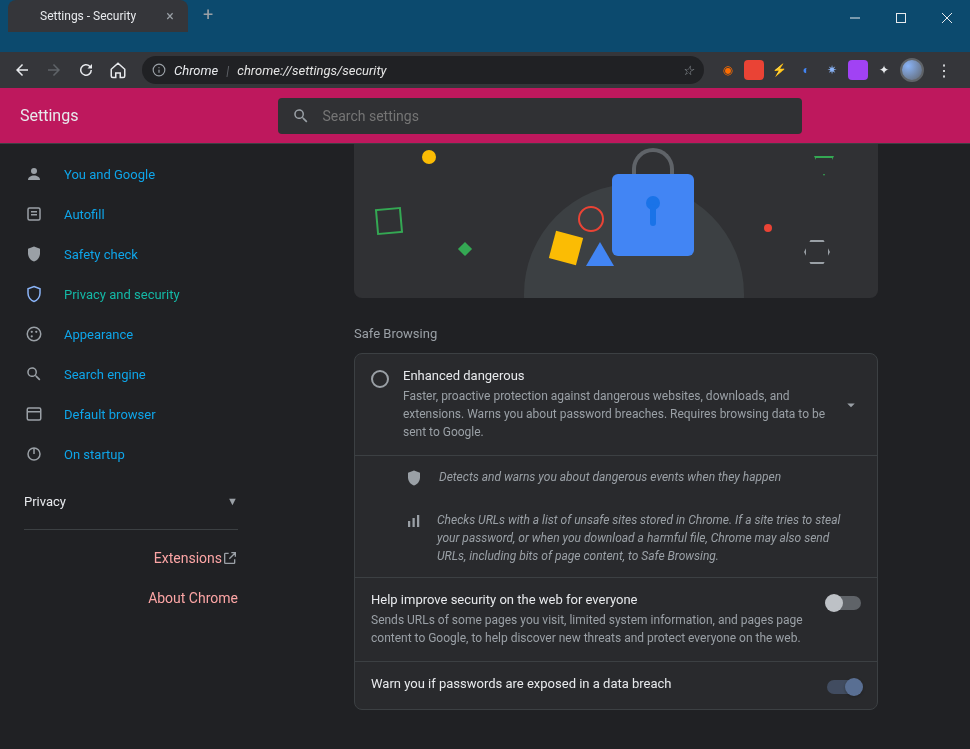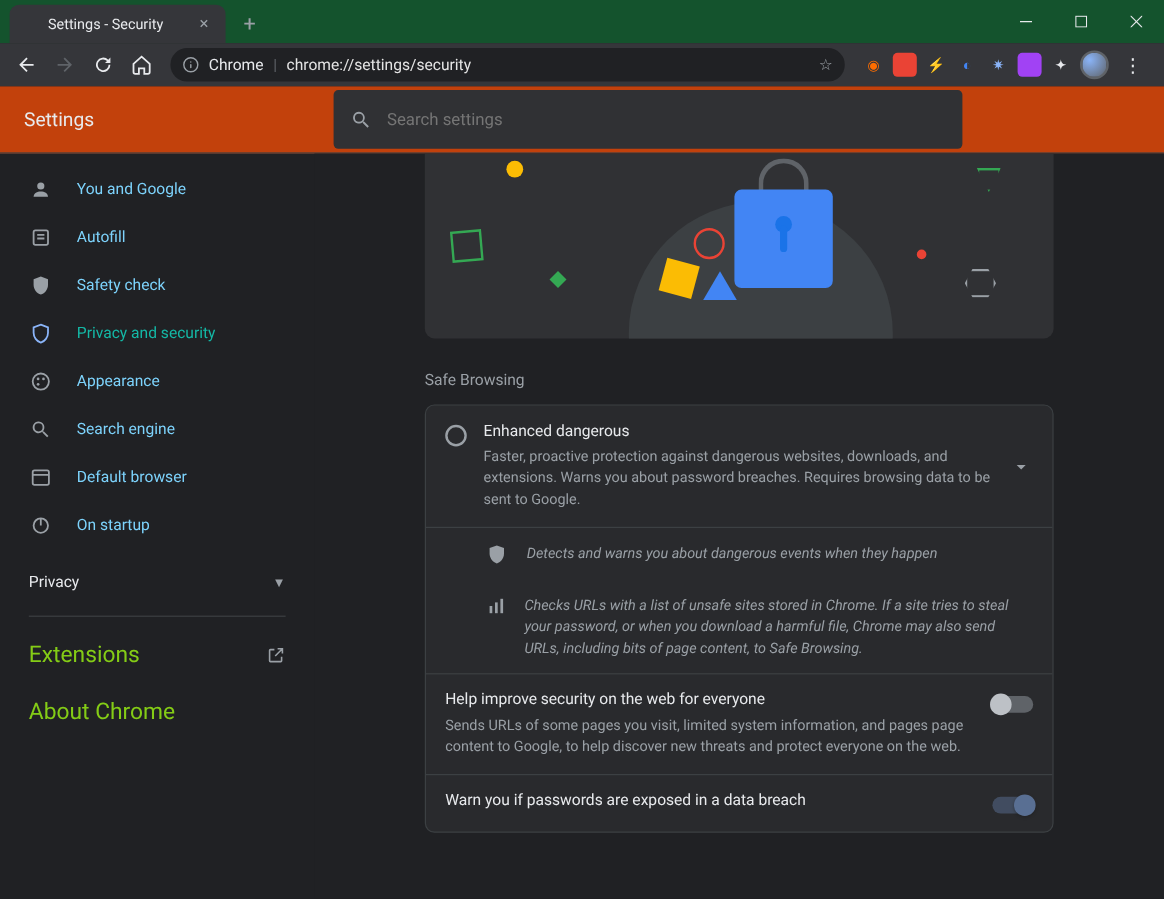--- a/index.html
+++ b/index.html
@@ -1,54 +1,54 @@
 <!DOCTYPE html>
 <html><head>
 <meta charset="utf-8">
 <style>
 * { margin: 0; padding: 0; box-sizing: border-box; font-family: "Segoe UI", Roboto, Arial, sans-serif; }
 body { background: #202124; color: #e8eaed; width: 970px; height: 749px; overflow: hidden; }
 
 
-.titlebar { height: 36px; background: #14532d; display: flex; align-items: flex-end; padding-left: 8px; }
+.titlebar { height: 52px; background: #0c4a6e; display: flex; align-items: flex-start; padding-left: 8px; }
 .tab { display: flex; align-items: center; background: #35363a; height: 32px; border-radius: 8px 8px 0 0; padding: 0 10px; min-width: 180px; gap: 8px; font-size: 12px; color: #e8eaed; }
 .tab-title { flex: 1; white-space: nowrap; overflow: hidden; }
 .tab-close { width: 16px; height: 16px; display:flex; align-items:center; justify-content:center; color:#9aa0a6; border-radius:50%; font-size:14px;}
 .newtab { width: 28px; height: 28px; display:flex; align-items:center; justify-content:center; color:#9aa0a6; margin-left:6px; margin-bottom:2px; font-size:18px;}
 .win-controls { margin-left:auto; display:flex; height:36px;}
 .win-btn { width:46px; display:flex; align-items:center; justify-content:center; color:#e8eaed; }
 
 
 .toolbar { height: 36px; background: #35363a; display:flex; align-items:center; padding: 0 8px; gap:4px; }
 .tbtn { width:28px; height:28px; display:flex; align-items:center; justify-content:center; border-radius:50%; color:#9aa0a6; }
 .tbtn.enabled { color:#e8eaed; }
-.omnibox { flex:1; height:28px; background:#202124; border-radius:14px; display:flex; align-items:center; padding:0 10px; gap:8px; color:#9aa0a6; font-size:13px; margin:0 6px;}
+.omnibox { flex:1; height:28px; background:#202124; border-radius:14px; display:flex; align-items:center; padding:0 10px; gap:8px; color:#9aa0a6; font-size:13px; margin:0 6px;font-style:italic;}
 .omni-chrome { color:#e8eaed; font-size:13px; }
 .omni-url { color:#e5e5e5; }
 .omni-star { margin-left:auto; color:#9aa0a6; }
 .ext-icons { display:flex; gap:6px; align-items:center; padding:0 4px;}
 .ext { width:20px; height:20px; border-radius:4px; display:flex; align-items:center; justify-content:center; font-size:12px;}
 .avatar { width:24px; height:24px; border-radius:50%; background: radial-gradient(circle at 30% 30%, #8ab4f8, #5f6368); border:2px solid #5f6368;}
 
 
-.settings-hdr { height: 56px; display:flex; align-items:center; padding:0 20px; background:#c2410c; border-bottom:1px solid #3c4043;}
+.settings-hdr { height: 56px; display:flex; align-items:center; padding:0 20px; background:#be185d; border-bottom:1px solid #3c4043;}
 .settings-title { font-size:16px; color:#e8eaed; }
-.search-wrap { margin-left:200px; flex:0 0 524px; height:49px; background:#303134; border-radius:4px; display:flex; align-items:center; padding:0 14px; gap:12px; color:#9aa0a6;}
+.search-wrap { margin-left:200px; flex:0 0 524px; height:36px; background:#303134; border-radius:4px; display:flex; align-items:center; padding:0 14px; gap:12px; color:#9aa0a6;}
 .search-wrap input { background:transparent; border:none; outline:none; color:#e8eaed; font-size:14px; flex:1;}
 
 
 .body { display:flex; height: calc(749px - 36px - 36px - 56px); }
 .sidebar { width:262px; padding:10px 8px; overflow:auto;}
-.side-item { display:flex; align-items:center; gap:20px; height:40px; padding:0 16px; border-radius:0 20px 20px 0; font-size:13px; color:#7dd3fc; }
+.side-item { display:flex; align-items:center; gap:20px; height:40px; padding:0 16px; border-radius:0 20px 20px 0; font-size:13px; color:#0ea5e9; }
 .side-item .sicon { width:20px; display:flex; justify-content:center; color:#9aa0a6;}
 .side-item.active { color:#14b8a6; }
 .side-item.active .sicon { color:#8ab4f8; }
 .side-advanced { display:flex; align-items:center; justify-content:space-between; padding:12px 16px; font-size:13px; color:#e8eaed; margin-top:8px;}
 .side-divider { height:1px; background:#3c4043; margin:8px 16px;}
-.side-link { display:flex; align-items:center; justify-content:space-between; padding:12px 16px; font-size:19px; color:#84cc16;}
+.side-link { display:flex; align-items:center; justify-content:flex-end; padding:12px 16px; font-size:14px; color:#fca5a5;}
 
 .content-scroll { flex:1; overflow-y:scroll; background:#202124; }
 .content-scroll::-webkit-scrollbar { width:14px; }
 .content-scroll::-webkit-scrollbar-track { background:#202124; }
 .content-scroll::-webkit-scrollbar-thumb { background:#5f6368; border-radius:7px; border:3px solid #202124;}
 
 .card-hero { width:524px; margin:0 auto 0; height:154px; background:#303134; border-radius:0 0 8px 8px; position:relative; overflow:hidden;}
 .section-label { width:524px; margin:28px auto 12px; font-size:13px; color:#9aa0a6;}
 .card { width:524px; margin:0 auto; background:#292a2d; border:1px solid #3c4043; border-radius:8px; }
 .radio-row { display:flex; padding:14px 16px; gap:14px; border-bottom:1px solid #3c4043;}

